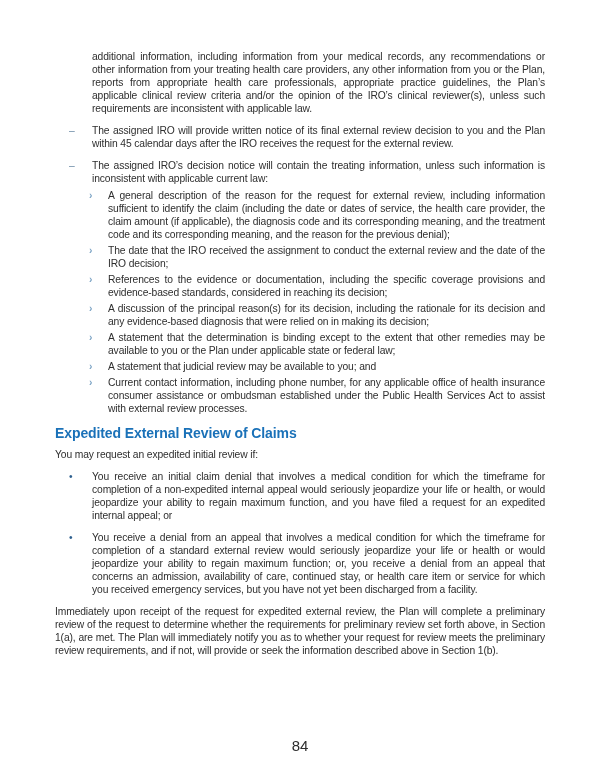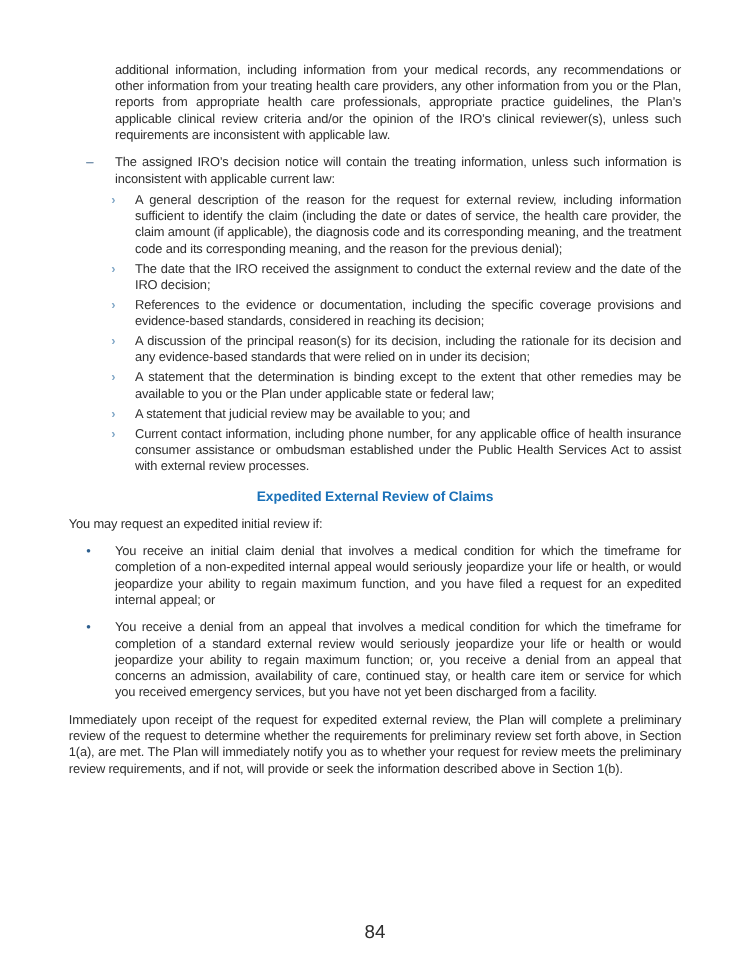--- a/index.html
+++ b/index.html
@@ -29,44 +29,45 @@
   .li{position:relative;}
   .l1{padding-left:37px;margin-bottom:9px;}
   .l1 > .marker{position:absolute;left:14px;top:0;}
   .l2{padding-left:53px;margin-bottom:3px;}
   .l2 > .marker{position:absolute;left:34px;top:0;}
   .marker{letter-spacing:0;}
   .marker.dash{color:var(--dash);}
   .marker.bullet{color:var(--bullet);}
   .marker.chev{color:var(--chev);font-weight:bold;}
   h2.h{
-    font-size:11px;line-height:14px;
+    font-size:14px;line-height:14px;
     color:var(--heading);
     margin:11px 0 8px 0;
-    text-align:center;letter-spacing:-0.1px;
+    text-align:left;letter-spacing:-0.1px;
     font-weight:bold;
   }
   .plain{margin-bottom:9px;}
   .pagenum{
     position:absolute;left:0;right:0;top:737px;
     text-align:center;
     font-size:15px;color:#2e2e2e;
     font-family:"Liberation Sans", sans-serif;
   }
 </style>
 </head>
 <body>
 
 <div class="page">
   <div class="doc">
 
     <p class="cont">additional information, including information from your medical records, any recommendations or other information from your treating health care providers, any other information from you or the Plan, reports from appropriate health care professionals, appropriate practice guidelines, the Plan’s applicable clinical review criteria and/or the opinion of the IRO’s clinical reviewer(s), unless such requirements are inconsistent with applicable law.</p>
 
     <div class="li l1">
       <span class="marker dash">–</span>
+      <span>The assigned IRO will provide written notice of its final external review decision to you and the Plan within 45 calendar days after the IRO receives the request for the external review.</span>
     </div>
 
     <div class="li l1" style="margin-bottom:4px;">
       <span class="marker dash">–</span>
       <span>The assigned IRO’s decision notice will contain the treating information, unless such information is inconsistent with applicable current law:</span>
     </div>
 
     <div class="li l2">
       <span class="marker chev">›</span>
       <span>A general description of the reason for the request for external review, including information sufficient to identify the claim (including the date or dates of service, the health care provider, the claim amount (if applicable), the diagnosis code and its corresponding meaning, and the treatment code and its corresponding meaning, and the reason for the previous denial);</span>
@@ -74,21 +75,21 @@
     <div class="li l2">
       <span class="marker chev">›</span>
       <span>The date that the IRO received the assignment to conduct the external review and the date of the IRO decision;</span>
     </div>
     <div class="li l2">
       <span class="marker chev">›</span>
       <span>References to the evidence or documentation, including the specific coverage provisions and evidence-based standards, considered in reaching its decision;</span>
     </div>
     <div class="li l2">
       <span class="marker chev">›</span>
-      <span>A discussion of the principal reason(s) for its decision, including the rationale for its decision and any evidence-based standards that were relied on in under its decision;</span>
+      <span>A discussion of the principal reason(s) for its decision, including the rationale for its decision and any evidence-based diagnosis that were relied on in making its decision;</span>
     </div>
     <div class="li l2">
       <span class="marker chev">›</span>
       <span>A statement that the determination is binding except to the extent that other remedies may be available to you or the Plan under applicable state or federal law;</span>
     </div>
     <div class="li l2">
       <span class="marker chev">›</span>
       <span>A statement that judicial review may be available to you; and</span>
     </div>
     <div class="li l2">

